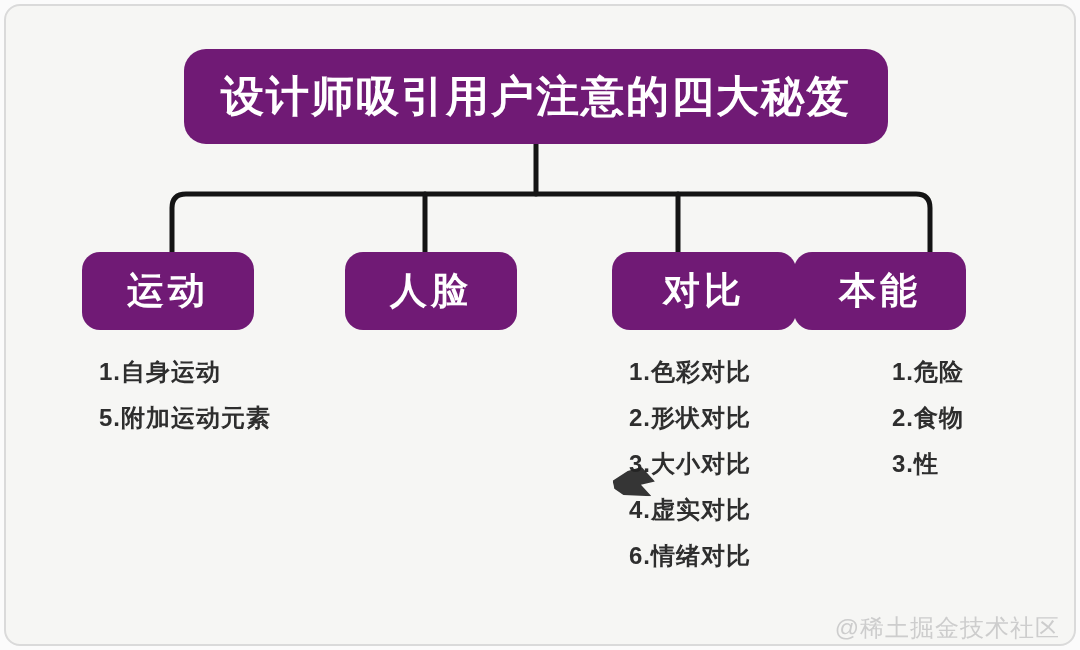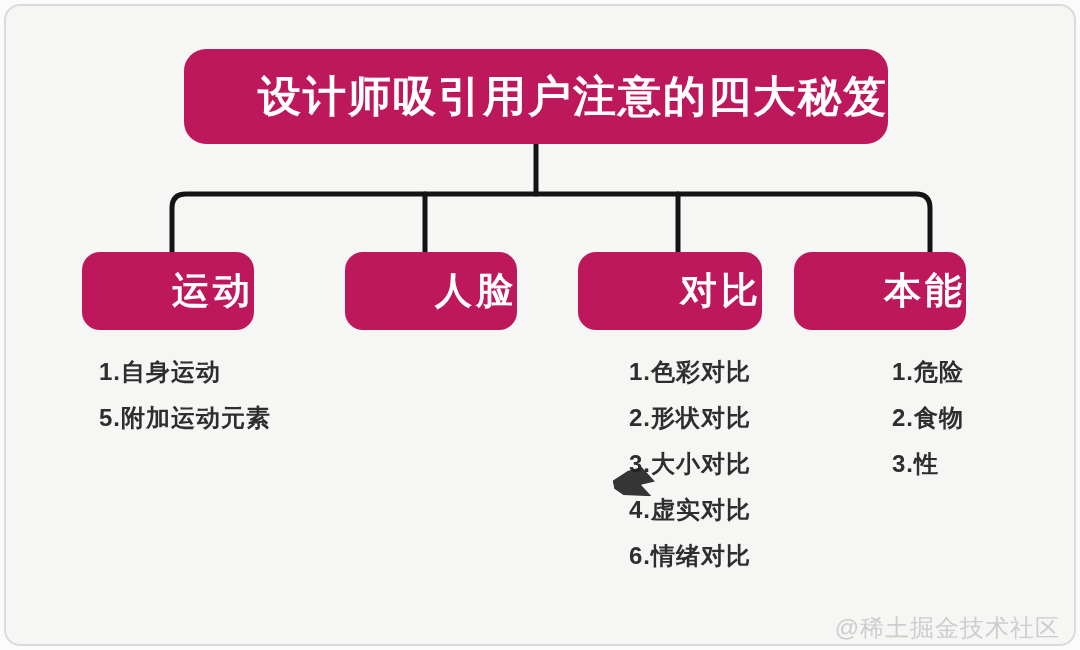--- a/index.html
+++ b/index.html
@@ -16,40 +16,40 @@
     border: 2px solid #dadada;
     border-radius: 16px;
   }
   .stage { position: absolute; left: 0; top: 0; width: 1080px; height: 650px; }
 
   svg.connectors { position: absolute; left: 0; top: 0; }
   svg.connectors path { stroke: #141414; stroke-width: 5; fill: none; stroke-linecap: round; }
 
   .node {
     position: absolute;
-    background: #be185d;
+    background: #701a75;
     color: #ffffff;
-    display: flex; align-items: center; justify-content: flex-end;
+    display: flex; align-items: center; justify-content: center;
     font-weight: 900;
     box-sizing: border-box;
     text-align: center;
   }
   #root-node {
     left: 184px; top: 49px; width: 704px; height: 95px;
     border-radius: 22px;
     font-size: 43px; letter-spacing: 2px;
   }
   .branch-node {
     top: 252px; height: 78px; width: 172px;
     border-radius: 18px;
     font-size: 37px; letter-spacing: 4px;
   }
   #branch-motion   { left: 82px;  }
   #branch-face     { left: 335px; margin-left: 10px; }
-  #branch-contrast { left: 578px; width: 184px; }
+  #branch-contrast { left: 612px; width: 184px; }
   #branch-instinct { left: 794px; }
 
   .item-list {
     position: absolute; top: 345px;
     list-style: none; margin: 4px; padding: 0;
     font-size: 24px; font-weight: 600;
     color: #2e2e2e; letter-spacing: 1px;
     white-space: nowrap;
   }
   .item-list li { height: 46px; line-height: 46px; }

